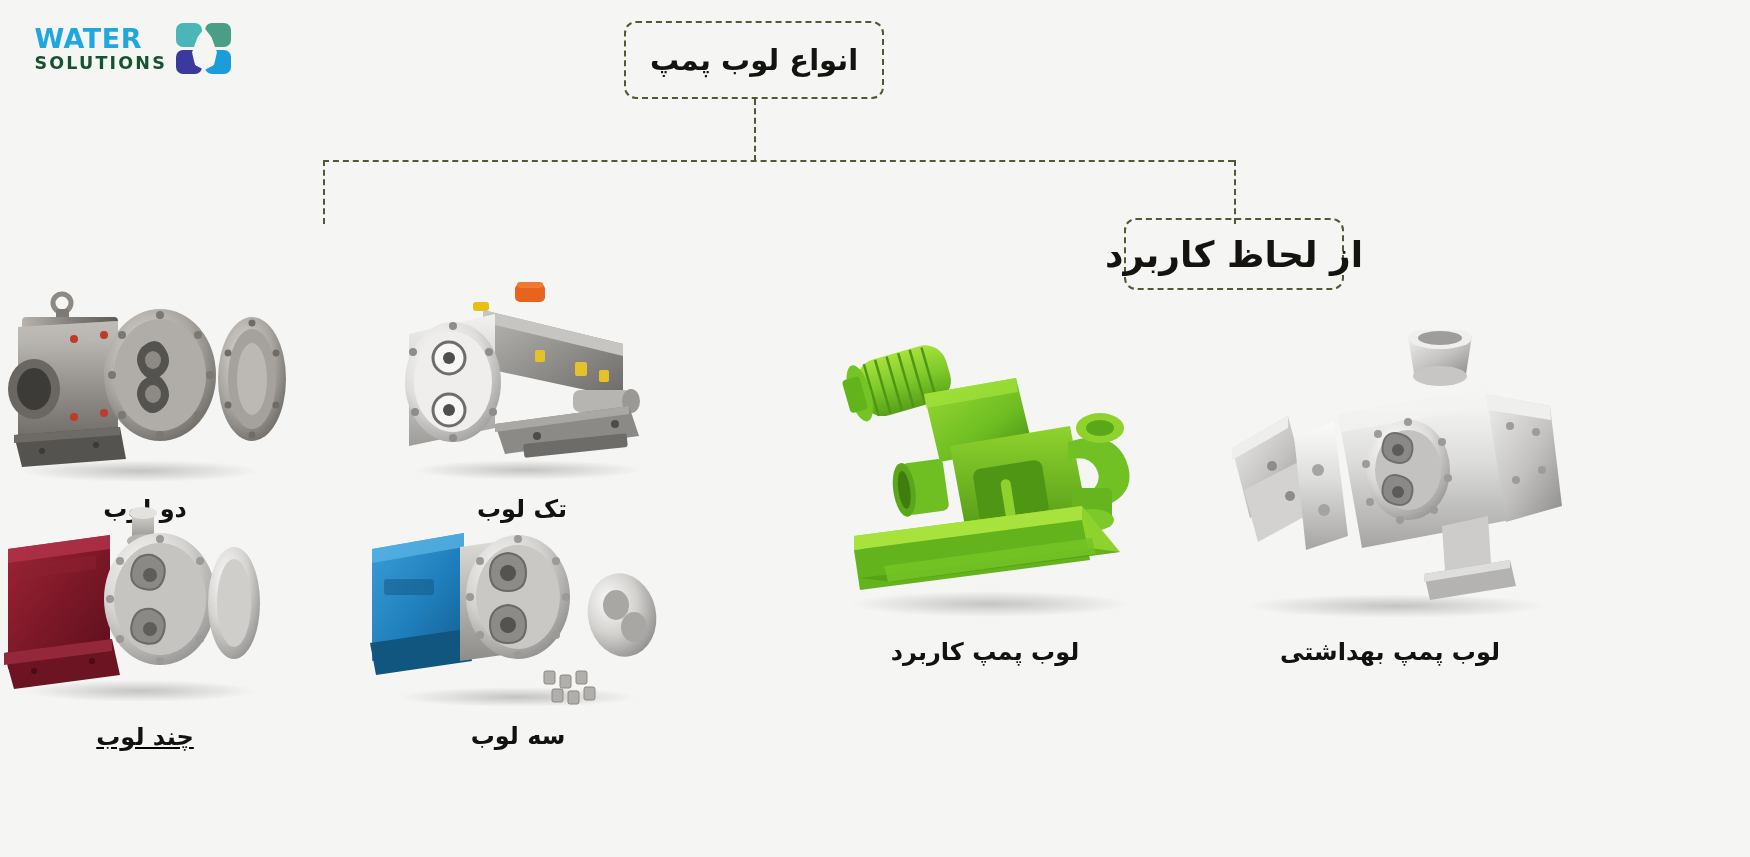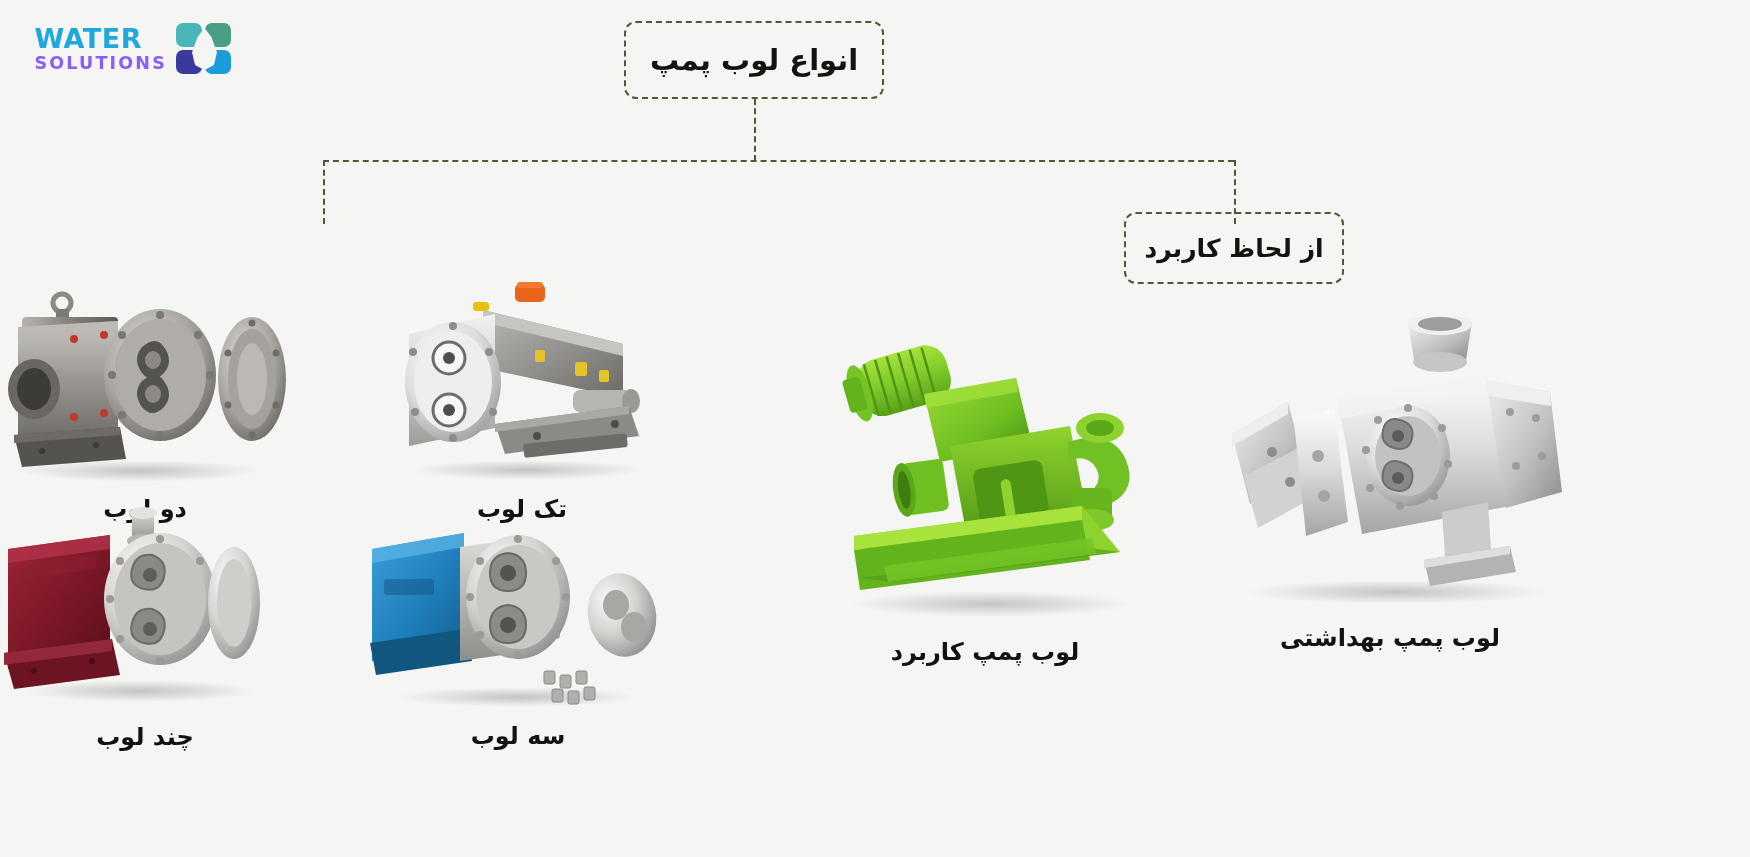--- a/index.html
+++ b/index.html
@@ -69,21 +69,21 @@
     font-weight: bold;
     font-size: 27px;
     letter-spacing: 0.5px;
     color: #1fa8e0;
   }
   .logo-solutions {
     font-family: "DejaVu Sans", "Liberation Sans", sans-serif;
     font-weight: bold;
     font-size: 17.5px;
     letter-spacing: 2.2px;
-    color: #8b5cf6;
+    color: #14532d;
     margin-top: 3px;
   }
 
   
   .node {
     position: absolute;
     box-sizing: border-box;
     border: 2.5px dashed #4e5a35;
     border-radius: 12px;
     background: transparent;
@@ -99,23 +99,23 @@
     left: 624px;  top: 21px;
     width: 260px; height: 78px;
     font-size: 29px;
   }
   #node-structure {
     left: 211px;  top: 222px;
     width: 224px; height: 72px;
     font-size: 27px;
   }
   #node-application {
-    left: 1124px; top: 212px;
+    left: 1124px; top: 218px;
     width: 220px; height: 72px;
-    font-size: 25px;
+    font-size: 36px;
   }
 
   
   .conn {
     position: absolute;
     box-sizing: border-box;
   }
   .conn-v { border-left: 2.5px dashed #4e5a35; width: 0; }
   .conn-h { border-top: 2.5px dashed #4e5a35; height: 0; }
   #conn-root-down { left: 754px; top: 99px;  height: 62px; }
@@ -143,30 +143,30 @@
     text-align: center;
   }
 
   
   #p1 { left: 0px; top: 283px; width: 290px; }
   #p1 .product-img { width: 290px; height: 200px; }
   
   #p2 { left: 377px; top: 278px; width: 290px; }
   #p2 .product-img { width: 290px; height: 205px; }
   
-  #p3 { left: 0px;   top: 505px; width: 290px; }
+  #p3 { left: 0px;   top: 505px; width: 290px; text-decoration: underline; }
   #p3 .product-img { width: 290px; height: 200px; }
   
   #p4 { left: 368px; top: 505px; width: 300px; }
   #p4 .product-img { width: 300px; height: 205px; }
   
   #p5 { left: 820px; top: 320px; width: 330px; }
   #p5 .product-img { width: 330px; height: 300px; }
   
-  #p6 { left: 1210px; top: 316px; width: 360px; }
+  #p6 { left: 1210px; top: 330px; width: 360px; }
   #p6 .product-img { width: 360px; height: 290px; }
 
   .label-gap-sm { height: 12px; }
   .label-gap-md { height: 18px; }
 </style>
 </head>
 <body>
 
 <div id="canvas">
 

